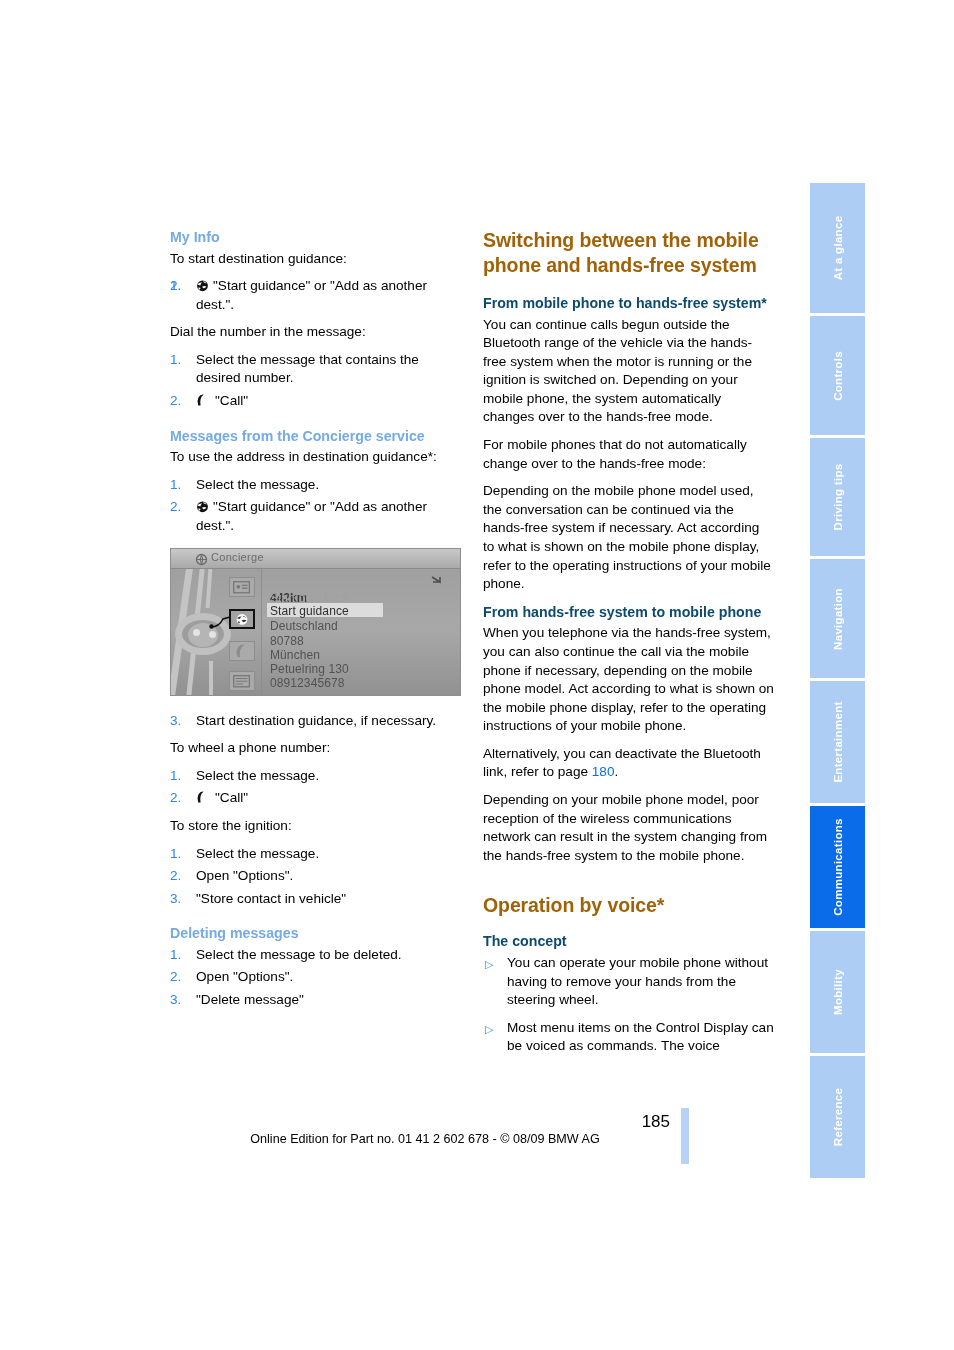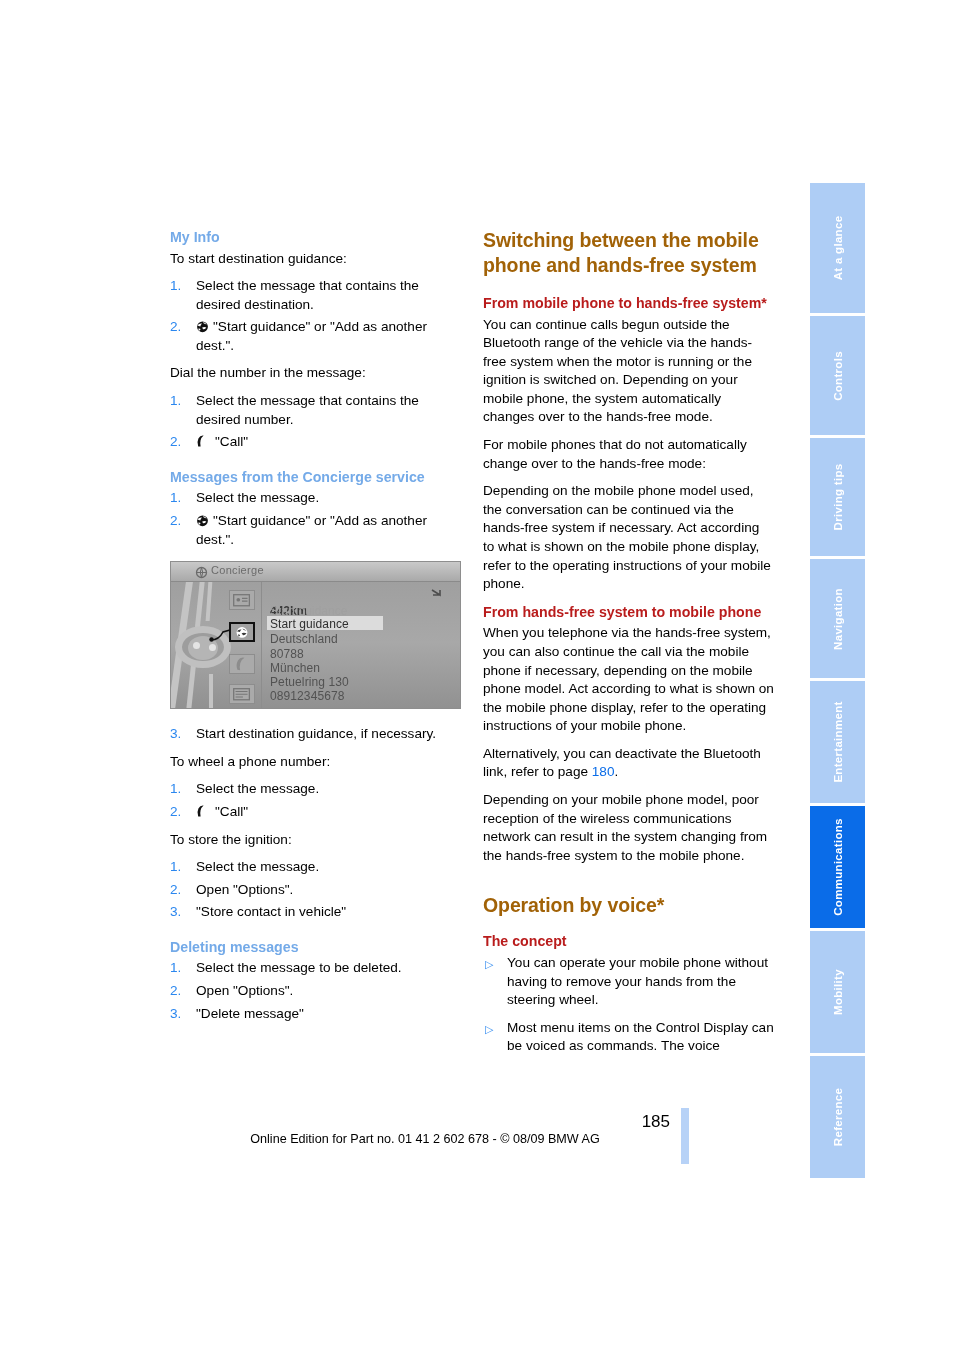--- a/index.html
+++ b/index.html
@@ -35,21 +35,21 @@
   
   .h1 {
     color: #a16207;
     font-size: 19.5px;
     font-weight: bold;
     line-height: 25px;
     letter-spacing: -0.1px;
     margin: 0 0 16px 0;
   }
   .h2 {
-    color: #b91c1c;
+    color: #0c4a6e;
     font-size: 14.2px;
     font-weight: bold;
     line-height: 18.5px;
     margin: 0 0 3px 0;
   }
   .h2-light {
     color: #74aae8;
     font-size: 14.2px;
     font-weight: bold;
     line-height: 18.5px;
@@ -304,21 +304,20 @@
 
   <div class="column" id="col-left">
 
     <h2 class="h2-light">My Info</h2>
 
     <p class="body tight">To start destination guidance:</p>
 
     <ol class="steps">
       <li>
         <span class="num">1.</span>
-        <span>Select the message that contains the desired destination.</span>
       </li>
       <li>
         <span class="num">2.</span>
         <span class="inline-icon icon-globe">
           <svg width="13" height="13" viewBox="0 0 13 13">
             <circle cx="6.5" cy="6.8" r="5.4" fill="#111"></circle>
             <path d="M1.4 5.6 Q3 3.2 6 3.6 Q4.6 5 4.3 6.4 Z" fill="#fff"></path>
             <path d="M7.2 2.1 Q9.3 2.6 10.8 4.6 Q8.8 4.3 7.6 3.3 Z" fill="#fff"></path>
             <path d="M6.2 7.4 Q8.4 6.6 10.4 7.4 Q9 9.4 7 9.3 Z" fill="#fff"></path>
             <path d="M2.2 8.7 Q3.6 8.1 4.6 9.1 Q4.2 10.4 3.2 10.7 Z" fill="#fff"></path>
@@ -339,20 +338,21 @@
         <span class="inline-icon icon-phone">
           <svg width="15" height="13" viewBox="0 0 15 13">
             <path d="M2.2 11.4 Q0.6 7.4 2.4 3.6 Q4.2 0.2 7.6 0.6 Q5.4 2.4 4.6 5.2 Q3.8 8.4 4.6 11.6 Z" fill="#111"></path>
           </svg>
         </span><span>"Call"</span>
       </li>
     </ol>
 
     <h2 class="h2-light" style="margin-top:16px;">Messages from the Concierge service</h2>
 
+    <p class="body tight">To use the address in destination guidance*:</p>
 
     <ol class="steps">
       <li>
         <span class="num">1.</span>
         <span>Select the message.</span>
       </li>
       <li>
         <span class="num">2.</span>
         <span class="inline-icon icon-globe">
           <svg width="13" height="13" viewBox="0 0 13 13">

